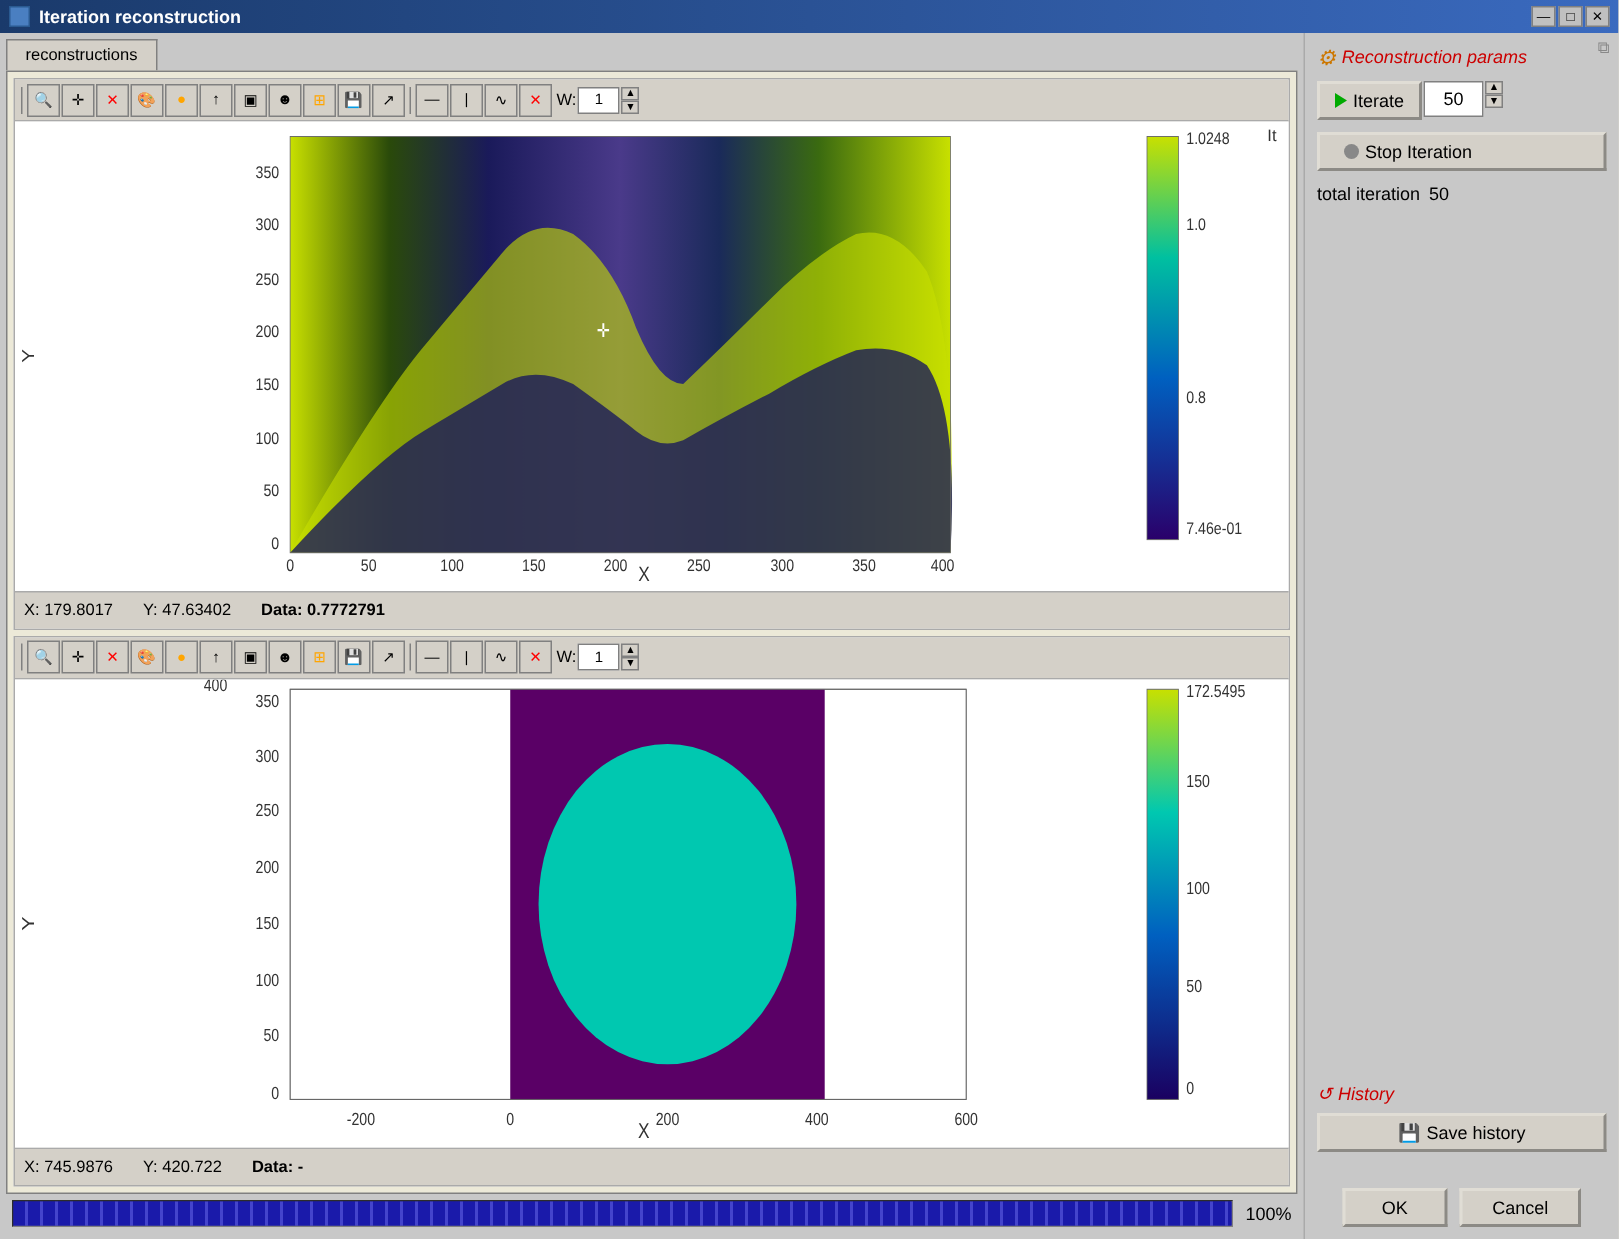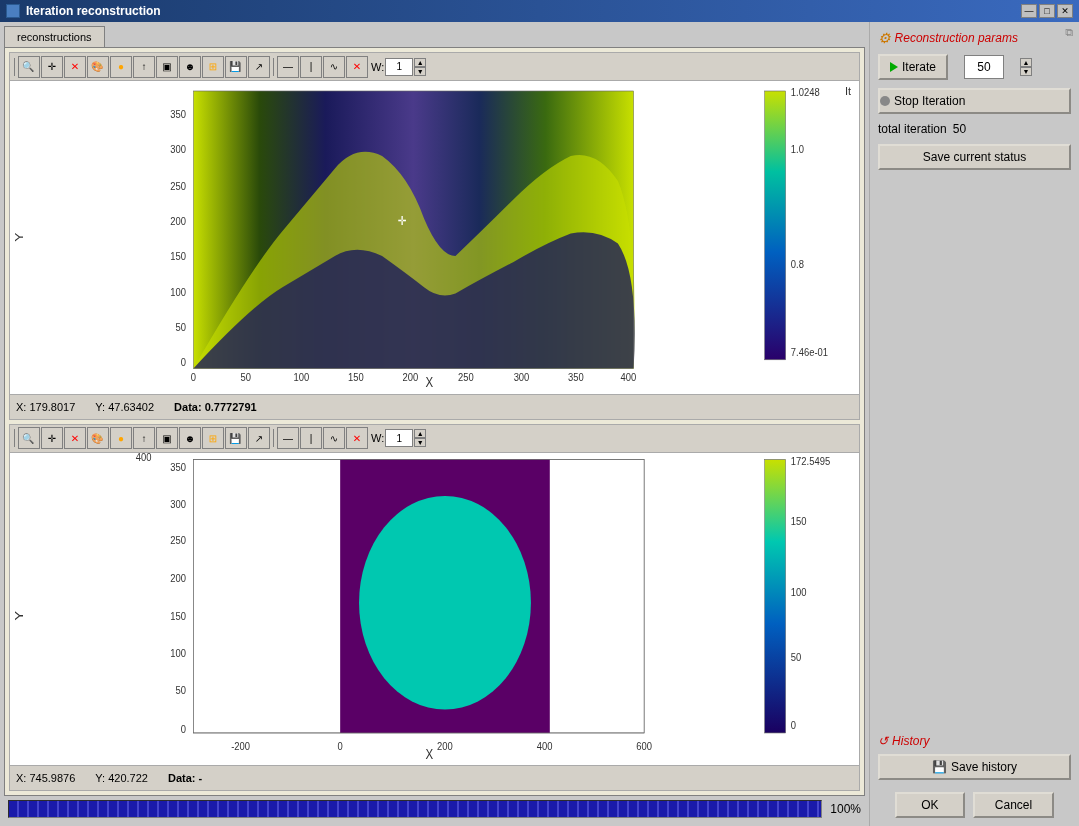--- a/index.html
+++ b/index.html
@@ -188,22 +188,22 @@
     .recon-params-title {
       color: #cc0000;
       font-style: italic;
       font-size: 12px;
       display: flex;
       align-items: center;
       gap: 4px;
     }
     .iterate-row {
       display: flex;
-      align-items: center;
-      gap: 16px;
+      align-items: flex-start;
+      gap: 1px;
     }
     .iterate-btn {
       background: #d4d0c8;
       border: 2px outset #e0ddd5;
       padding: 4px 10px;
       font-size: 12px;
       cursor: pointer;
       display: flex;
       align-items: center;
       gap: 4px;
@@ -223,21 +223,21 @@
       text-align: center;
       font-size: 12px;
     }
     .iter-spin {
       display: flex;
       flex-direction: column;
     }
     .stop-btn {
       background: #d4d0c8;
       border: 2px outset #e0ddd5;
-      padding: 4px 0;
+      padding: 4px 16px;
       font-size: 12px;
       cursor: pointer;
       display: flex;
       align-items: center;
       gap: 4px;
       width: 100%;
     }
     .stop-icon {
       width: 10px;
       height: 10px;
@@ -557,34 +557,33 @@
     <button class="stop-btn">
       <span class="stop-icon"></span>
       <span>Stop Iteration</span>
     </button>
 
     <div class="total-iter-row">
       <span>total iteration</span>
       <span>50</span>
     </div>
 
-    <button class="save-status-btn">Save current status</button>
 
     <div style="flex:1;"></div>
 
     <div class="history-section">
       <div class="history-title">
         <span style="color:#cc0000;font-size:12px;">↺</span>
         <span>History</span>
       </div>
       <button class="save-history-btn">
         <span style="font-size:12px;">💾</span>
         <span>Save history</span>
       </button>
     </div>
 
-    <div style="display:flex;gap:8px;justify-content:center;margin-top:4px;">
+    <div style="display:flex;gap:8px;justify-content:center;margin-top:16px;">
       <button class="ok-btn">OK</button>
       <button class="cancel-btn">Cancel</button>
     </div>
 
   </div>
 </div>
 
 </body></html>

